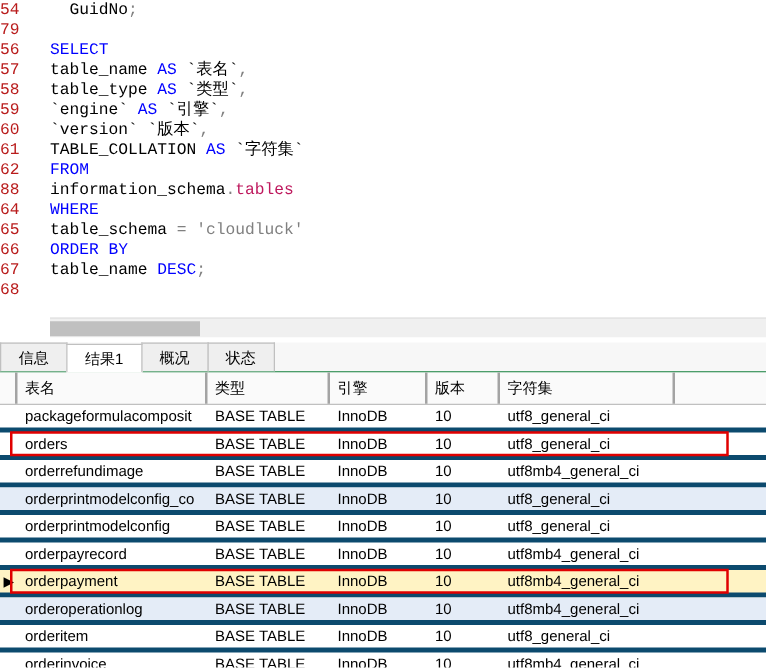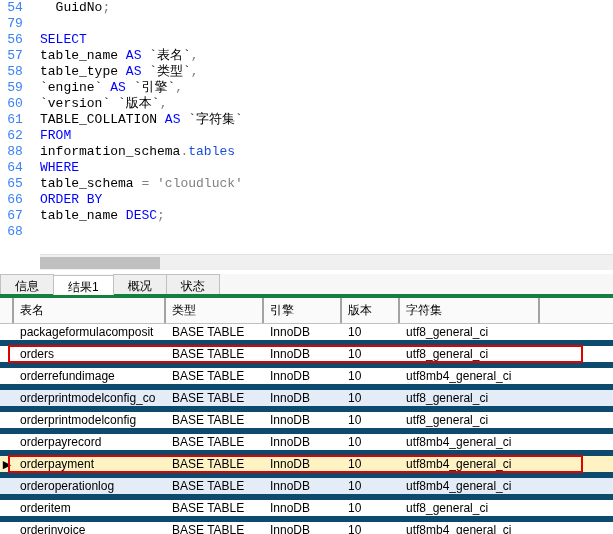--- a/index.html
+++ b/index.html
@@ -1,34 +1,34 @@
 <!DOCTYPE html>
 <html><head>
 <meta charset="utf-8">
 <style>
   * { box-sizing: border-box; margin: 0; padding: 0; }
   body { font-family: Consolas, "Courier New", monospace; font-size: 13px; background: #fff; color: #000; width: 613px; height: 534px; overflow: hidden; }
   .editor { height: 270px; overflow: hidden; position: relative; }
   .code-line { display: flex; height: 16px; line-height: 16px; white-space: pre; }
-  .gutter { width: 40px; text-align: center; padding-right: 10px; color: #3b82f6; user-select: none; }
+  .gutter { width: 40px; text-align: left; padding-right: 10px; color: #b91c1c; user-select: none; }
   .code { flex: 1; }
   .kw { color: #0000ff; }
   .str { color: #808080; font-family: Liberation Mono, monospace; }
-  .ident { color: #1d4ed8; }
+  .ident { color: #be185d; }
   .op { color: #808080; }
   .plain { color: #000; }
   .scrollbar-h { position: absolute; bottom: 0; left: 40px; right: 0; height: 16px; background: #f0f0f0; border-top: 1px solid #e0e0e0; }
   .scrollbar-thumb { position: absolute; left: 0; top: 2px; height: 12px; width: 120px; background: #c0c0c0; }
-  .tabbar { display: flex; border-bottom: 4px solid #15803d; background: #f7f7f7; height: 24px; margin-top: 4px; }
+  .tabbar { display: flex; border-bottom: 1px solid #15803d; background: #f7f7f7; height: 24px; margin-top: 4px; }
   .tab { padding: 3px 14px; border: 1px solid #c0c0c0; border-bottom: none; background: #efefef; margin-right: -1px; cursor: pointer; font-family: "Microsoft YaHei", sans-serif; font-size: 12px; }
   .tab.active { background: #fff; border-bottom: 1px solid #fff; position: relative; top: 1px; }
   .grid { font-family: "Microsoft YaHei", Tahoma, sans-serif; font-size: 12px; }
   .grid-header { display: flex; border-bottom: 1px solid #c0c0c0; background: #fafafa; }
   .grid-header .cell { font-weight: normal; padding: 4px 6px; border-right: 2px solid #a3a3a3; }
-  .grid-body .row { display: flex; border-bottom: 6px solid #0c4a6e; height: 22px; align-items: center; position: relative; }
+  .grid-body .row { display: flex; border-bottom: 4px solid #0c4a6e; height: 22px; align-items: center; position: relative; }
   .cell { overflow: hidden; white-space: nowrap; text-overflow: clip; padding: 2px 6px; }
   .c0 { width: 14px; padding: 0; text-align: center; color: #000; }
   .c1 { width: 152px; }
   .c2 { width: 98px; }
   .c3 { width: 78px; }
   .c4 { width: 58px; }
   .c5 { width: 140px; }
   .row.hl-orange { background: #fff3c4; }
   .row.hl-blue { background: #e4ecf7; align-items: center; }
   .row.redbox::after { content: ""; position: absolute; left: 8px; right: 30px; top: -1px; bottom: -1px; border: 2px solid #e00000; pointer-events: none; }

